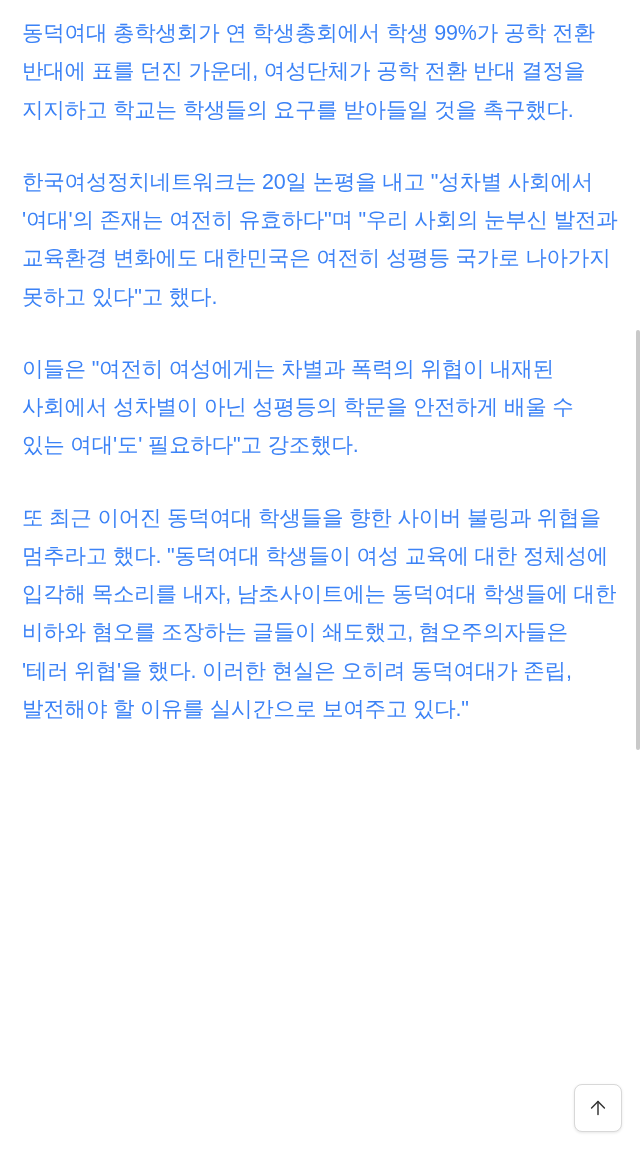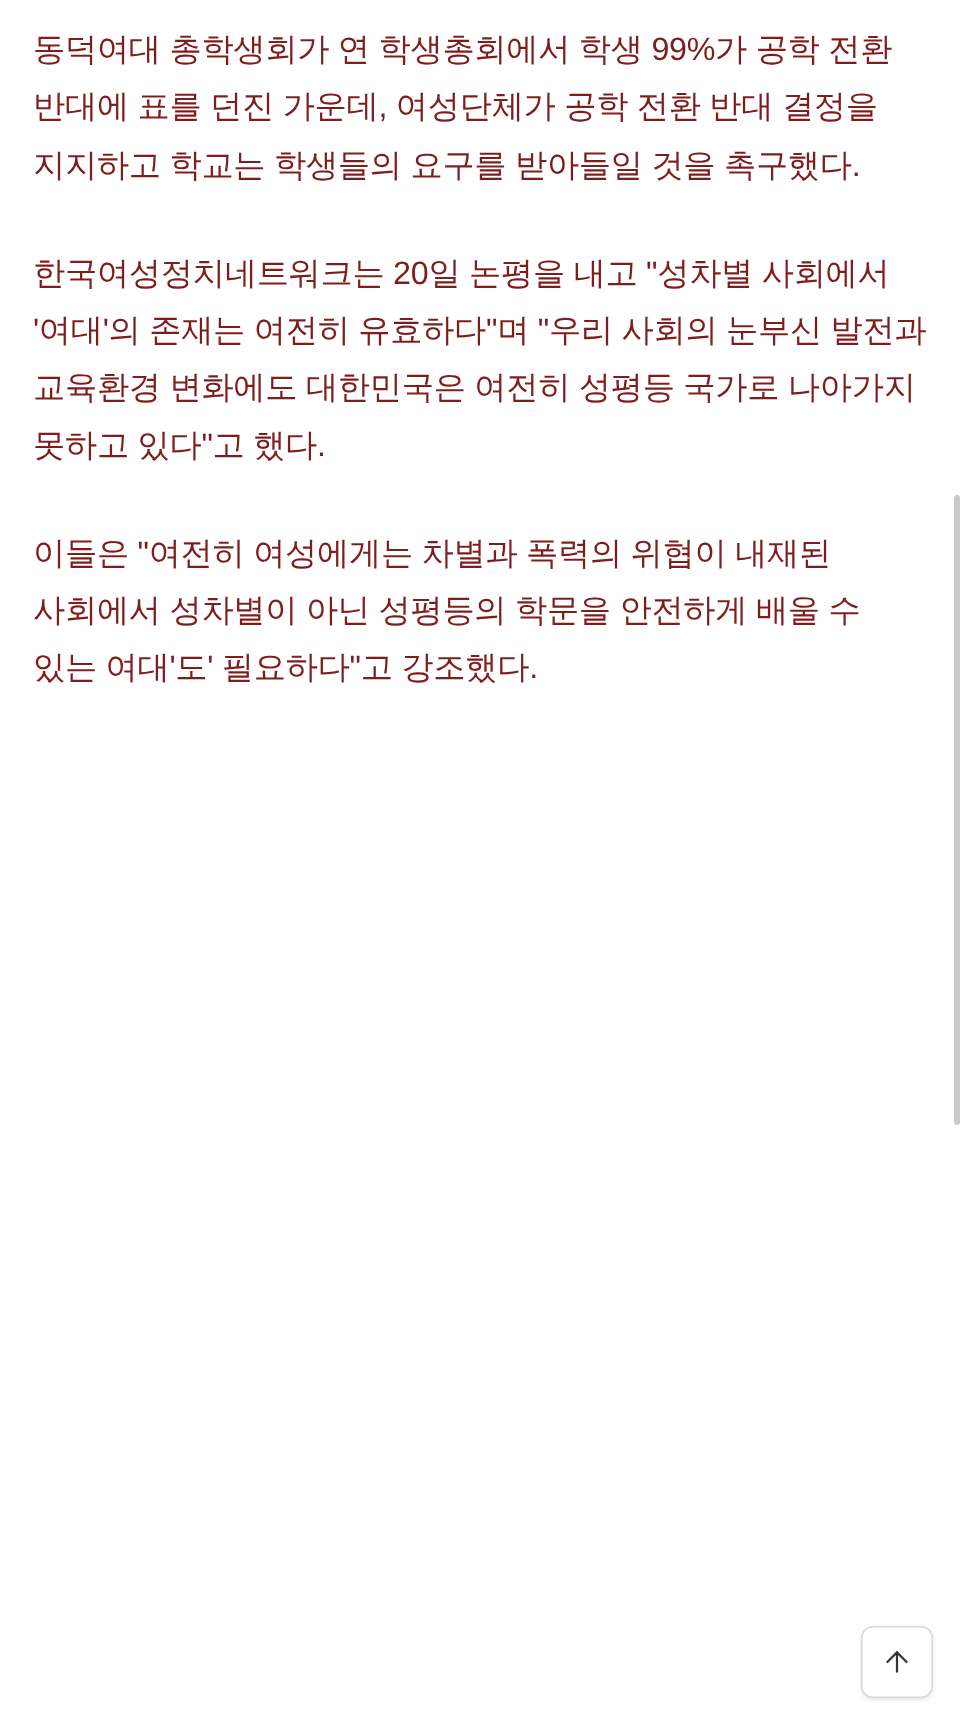--- a/index.html
+++ b/index.html
@@ -17,21 +17,21 @@
   }
   .article {
     padding: 14px 22px 0 22px;
     box-sizing: border-box;
   }
   .para {
     font-size: 21.5px;
     line-height: 1.78;
     letter-spacing: -0.2px;
     margin: 0 0 34px 0;
-    color: #7f1d1d;
+    color: #3b82f6;
     word-break: keep-all;
     text-align: left;
   }
   .para:last-child {
     margin-bottom: 0;
   }
   .scroll-top-btn {
     position: absolute;
     right: 18px;
     bottom: 20px;
@@ -68,20 +68,21 @@
     border-radius: 2px;
   }
 </style>
 </head>
 <body>
 
 <div class="article">
   <p class="para">동덕여대 총학생회가 연 학생총회에서 학생 99%가 공학 전환 반대에 표를 던진 가운데, 여성단체가 공학 전환 반대 결정을 지지하고 학교는 학생들의 요구를 받아들일 것을 촉구했다.</p>
   <p class="para">한국여성정치네트워크는 20일 논평을 내고 "성차별 사회에서 '여대'의 존재는 여전히 유효하다"며 "우리 사회의 눈부신 발전과 교육환경 변화에도 대한민국은 여전히 성평등 국가로 나아가지 못하고 있다"고 했다.</p>
   <p class="para">이들은 "여전히 여성에게는 차별과 폭력의 위협이 내재된 사회에서 성차별이 아닌 성평등의 학문을 안전하게 배울 수 있는 여대'도' 필요하다"고 강조했다.</p>
+  <p class="para">또 최근 이어진 동덕여대 학생들을 향한 사이버 불링과 위협을 멈추라고 했다. "동덕여대 학생들이 여성 교육에 대한 정체성에 입각해 목소리를 내자, 남초사이트에는 동덕여대 학생들에 대한 비하와 혐오를 조장하는 글들이 쇄도했고, 혐오주의자들은 '테러 위협'을 했다. 이러한 현실은 오히려 동덕여대가 존립, 발전해야 할 이유를 실시간으로 보여주고 있다."</p>
 </div>
 
 <div class="scrollbar-track">
   <div class="scrollbar-thumb"></div>
 </div>
 
 <div class="scroll-top-btn">
   <span>
     <svg width="22" height="22" viewBox="0 0 24 24" fill="none" stroke="#333333" stroke-width="1.6" stroke-linecap="round" stroke-linejoin="round">
       <line x1="12" y1="19" x2="12" y2="5"></line>

